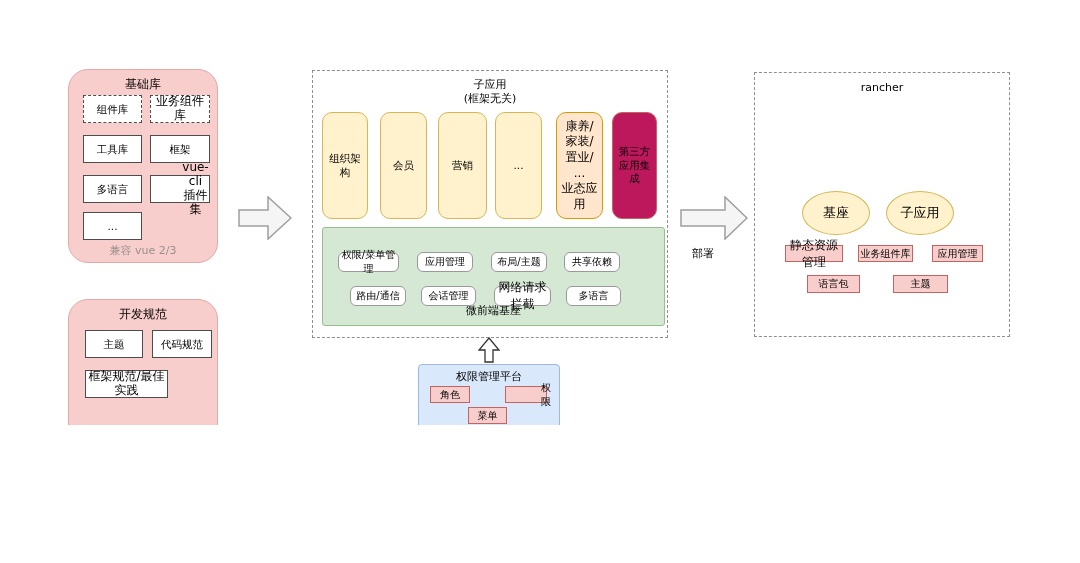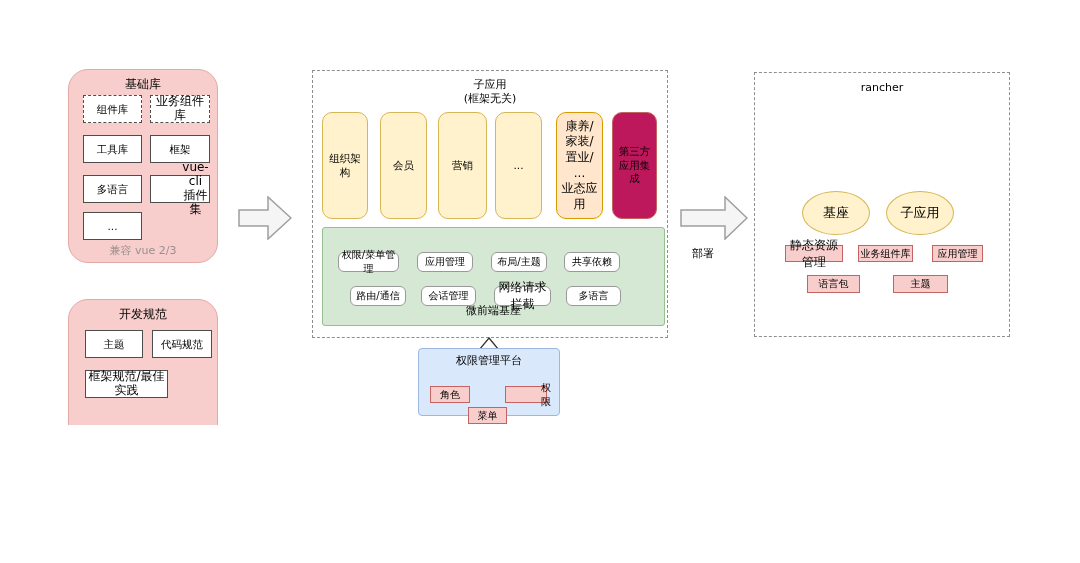--- a/index.html
+++ b/index.html
@@ -103,21 +103,21 @@
   <div class="gnode" style="left:421px;top:286px;width:55px;height:20px;">会话管理</div>
   <div class="gnode fs9" style="left:494px;top:286px;width:57px;height:20px;">网络请求拦截</div>
   <div class="gnode" style="left:566px;top:286px;width:55px;height:20px;">多语言</div>
 
   <div class="abs" style="left:478px;top:337px;width:22px;height:26px;">
     <svg width="22" height="26" viewBox="0 0 22 26">
       <polygon points="11,1 21,13 15,13 15,25 7,25 7,13 1,13" fill="#fff" stroke="#333" stroke-width="1.3"></polygon>
     </svg>
   </div>
 
-  <div class="abs bluebox" style="left:418px;top:348px;width:142px;height:68px;border-radius:4px;">
+  <div class="abs bluebox" style="left:418px;top:364px;width:142px;height:68px;border-radius:4px;">
     <div class="container-title" style="top:5px;">权限管理平台</div>
   </div>
   <div class="pnode" style="left:430px;top:386px;width:40px;height:17px;">角色</div>
   <div class="pnode" style="left:505px;top:386px;width:38px;height:17px;padding-left:40px;">权限</div>
   <div class="pnode" style="left:468px;top:407px;width:39px;height:17px;">菜单</div>
 
   <div class="abs" style="left:680px;top:196px;width:68px;height:44px;">
     <svg width="68" height="44" viewBox="0 0 68 44">
       <polygon points="1,14 45,14 45,1 67,22 45,43 45,30 1,30" fill="#f5f5f5" stroke="#9e9e9e" stroke-width="1.5"></polygon>
     </svg>

